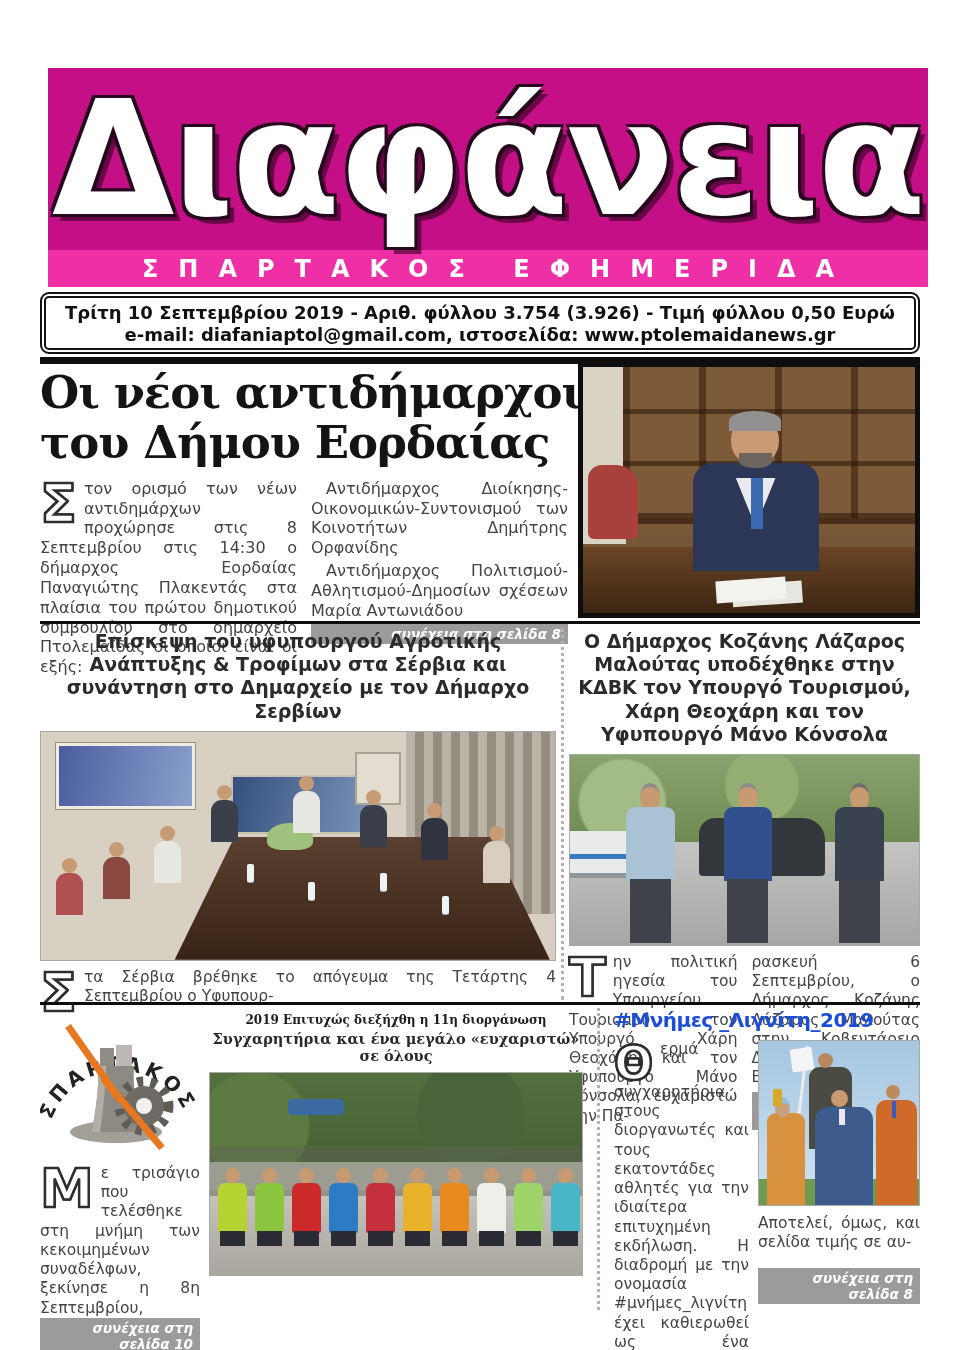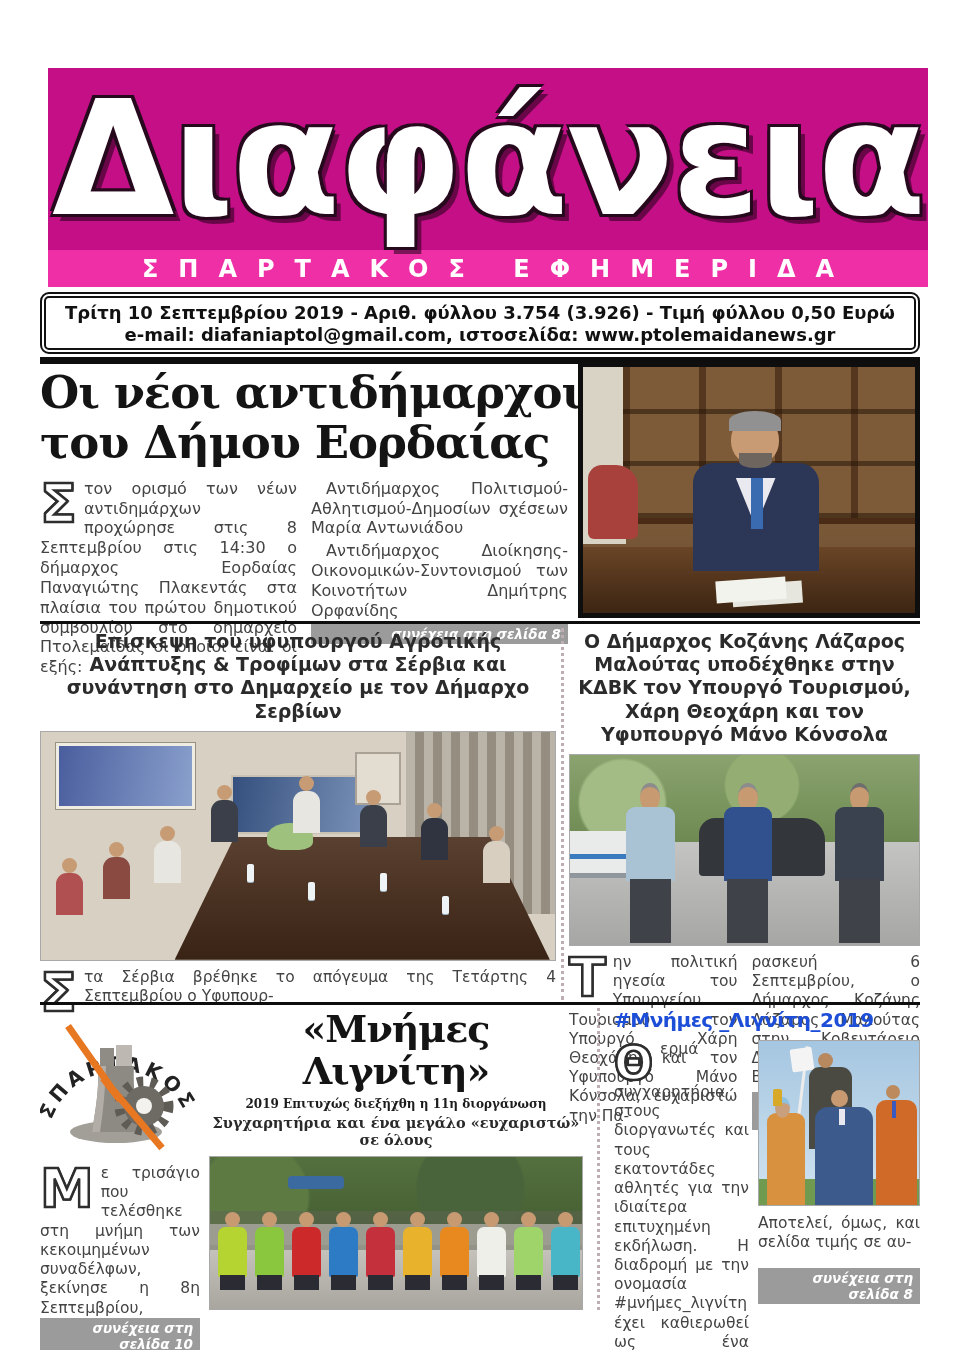--- a/index.html
+++ b/index.html
@@ -198,22 +198,22 @@
     <div class="lead-left">
       <h1 class="lead-hl">
         <span>Οι νέοι αντιδήμαρχοι</span>
         <span>του Δήμου Εορδαίας</span>
       </h1>
       <div class="cols2">
         <div class="col body">
           <span class="dc">Σ</span><span>τον ορισμό των νέων αντιδημάρχων προχώρησε στις 8 Σεπτεμβρίου στις 14:30 ο δήμαρχος Εορδαίας Παναγιώτης Πλακεντάς στα πλαίσια του πρώτου δημοτικού συμβουλίου στο δημαρχείο Πτολεμαΐδας οι οποίοι είναι οι εξής:</span>
         </div>
         <div class="col body">
+          <p>Αντιδήμαρχος Διοίκησης-Οικονομικών-Συντονισμού των Κοινοτήτων Δημήτρης Ορφανίδης</p>
           <p>Αντιδήμαρχος Πολιτισμού-Αθλητισμού-Δημοσίων σχέσεων Μαρία Αντωνιάδου</p>
-          <p>Αντιδήμαρχος Διοίκησης-Οικονομικών-Συντονισμού των Κοινοτήτων Δημήτρης Ορφανίδης</p>
           <div class="cont">συνέχεια στη σελίδα 8</div>
         </div>
       </div>
     </div>
     <figure class="photo lead-photo">
       <div class="of-wall"></div>
       <div class="of-window"></div>
       <div class="of-shelf"></div>
       <div class="of-chair"></div>
       <div class="of-desk"></div>
@@ -321,21 +321,20 @@
         </g>
         <polyline points="28,18 80,92 63,70 122,140" fill="none" stroke="#e87722" stroke-width="7"></polyline>
       </svg>
       <div class="body sp-text">
         <span class="dc">Μ</span><span>ε τρισάγιο που τελέσθηκε στη μνήμη των κεκοιμημένων συναδέλφων, ξεκίνησε η 8η Σεπτεμβρίου,</span>
       </div>
       <div class="cont">συνέχεια στη σελίδα 10</div>
     </div>
 
     <div class="bt-mid">
-      <h2 class="mn-hl">«Μνήμες Λιγνίτη»</h2>
       <div class="mn-sub1">2019 Επιτυχώς διεξήχθη η 11η διοργάνωση</div>
       <div class="mn-sub2">Συγχαρητήρια και ένα μεγάλο «ευχαριστώ» σε όλους</div>
       <figure class="photo ph-runners">
         <div class="rn-sky"></div>
         <div class="rn-trees"></div>
         <div class="rn-canopy"></div>
         <div class="rn-road"></div>
         <div class="rn-band"></div>
         <div class="runner r1"></div>
         <div class="runner r2"></div>

